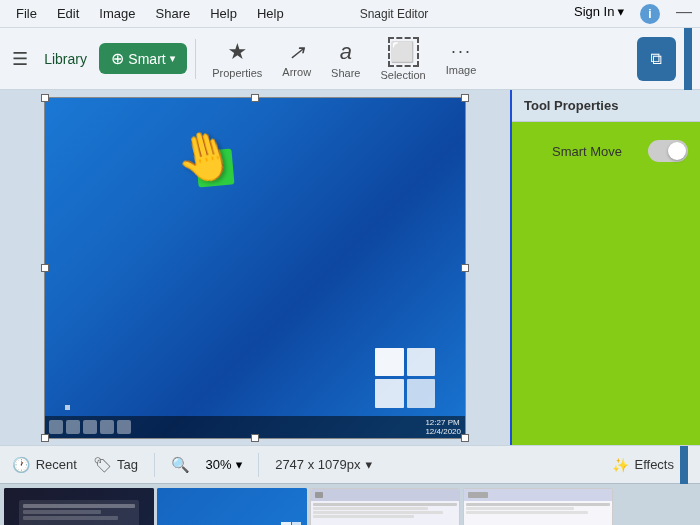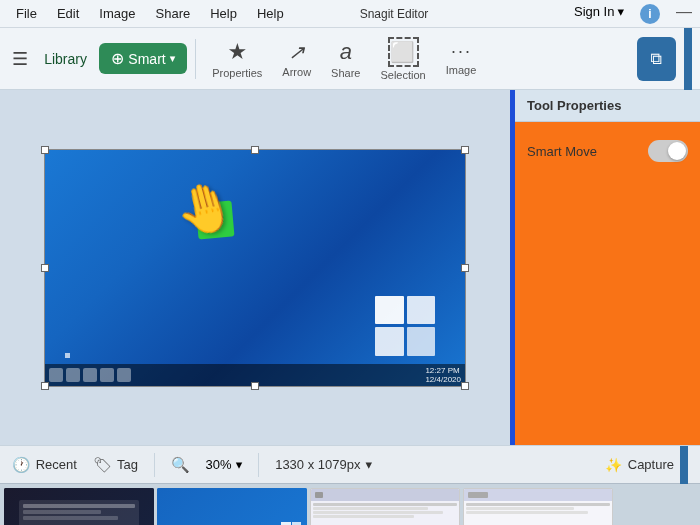--- a/index.html
+++ b/index.html
@@ -57,21 +57,21 @@
     
     .main-area { display: flex; height: 355px; background: #d0dce8; }
 
     
     .canvas-area { flex: 1; position: relative; display: flex; align-items: center; justify-content: center; padding: 10px; }
     .canvas-container {
       position: relative; border: 1px solid #888;
       background: #1565c0;
     }
     .canvas-image {
-      width: 420px; height: 236px;
+      width: 420px; height: 340px;
       background: linear-gradient(135deg, #1a78d4 0%, #1565c0 30%, #0d47a1 60%, #1976d2 100%);
       position: relative; overflow: hidden; padding-left: 11px;
     }
     
     .win-logo {
       position: absolute; bottom: 30px; right: 30px; width: 60px; height: 60px;
       display: grid; grid-template-columns: 1fr 1fr; gap: 3px;
     }
     .win-pane { border-radius: 1px; }
     .win-pane-1 { background: rgba(255,255,255,0.95); }
@@ -109,28 +109,28 @@
       filter: drop-shadow(2px 2px 2px rgba(0,0,0,0.3));
     }
     .green-square {
       position: absolute; top: 52px; left: 152px;
       width: 36px; height: 36px; background: #2ecc40;
       border-radius: 3px; transform: rotate(-5deg);
     }
 
     
     .tool-props {
-      width: 190px; background: #f97316; border-left: 5px solid #1d4ed8;
+      width: 190px; background: #84cc16; border-left: 2px solid #1d4ed8;
       padding: 0;
     }
     .tool-props-header {
       background: #d8e4ee; padding: 8px 12px; font-size: 13px;
       font-weight: 600; color: #333; border-bottom: 1px solid #c0ccd8;
     }
-    .tool-props-content { padding: 12px; }
+    .tool-props-content { padding: 12px; margin-left: 28px; }
     .prop-row { display: flex; align-items: center; justify-content: space-between; padding: 6px 0; }
     .prop-label { font-size: 13px; color: #333; }
     .toggle-switch {
       width: 40px; height: 22px; border-radius: 11px; background: #ccc;
       position: relative; cursor: pointer;
     }
     .toggle-knob {
       position: absolute; right: 2px; top: 2px; width: 18px; height: 18px;
       background: white; border-radius: 50%; box-shadow: 0 1px 3px rgba(0,0,0,0.3);
     }
@@ -290,27 +290,27 @@
   <div class="bb-sep"></div>
   <div class="bb-item">
     <span class="bb-icon">🔍</span>
   </div>
   <div class="bb-zoom">
     <span>30%</span>
     <span>▾</span>
   </div>
   <div class="bb-sep"></div>
   <div class="bb-item">
-    <span class="bb-size">1330 x 1079px</span>
+    <span class="bb-size">2747 x 1079px</span>
     <span>▾</span>
   </div>
   <div class="bb-right">
     <div class="effects-btn">
       <span class="effects-icon">✨</span>
-      <span>Capture</span>
+      <span>Effects</span>
     </div>
     <div class="right-accent2"></div>
   </div>
 </div>
 
 <div class="thumbs-strip">
   <div class="thumb thumb-dark">
     <div style="width:100%;height:100%;display:flex;align-items:center;justify-content:center;background:linear-gradient(135deg,#1a1a2e,#16213e);position:relative;">
       <div style="width:80%;height:60%;background:rgba(255,255,255,0.1);border-radius:2px;display:flex;flex-direction:column;gap:2px;padding:4px;">
         <div style="height:4px;background:rgba(255,255,255,0.3);border-radius:1px;"></div>

